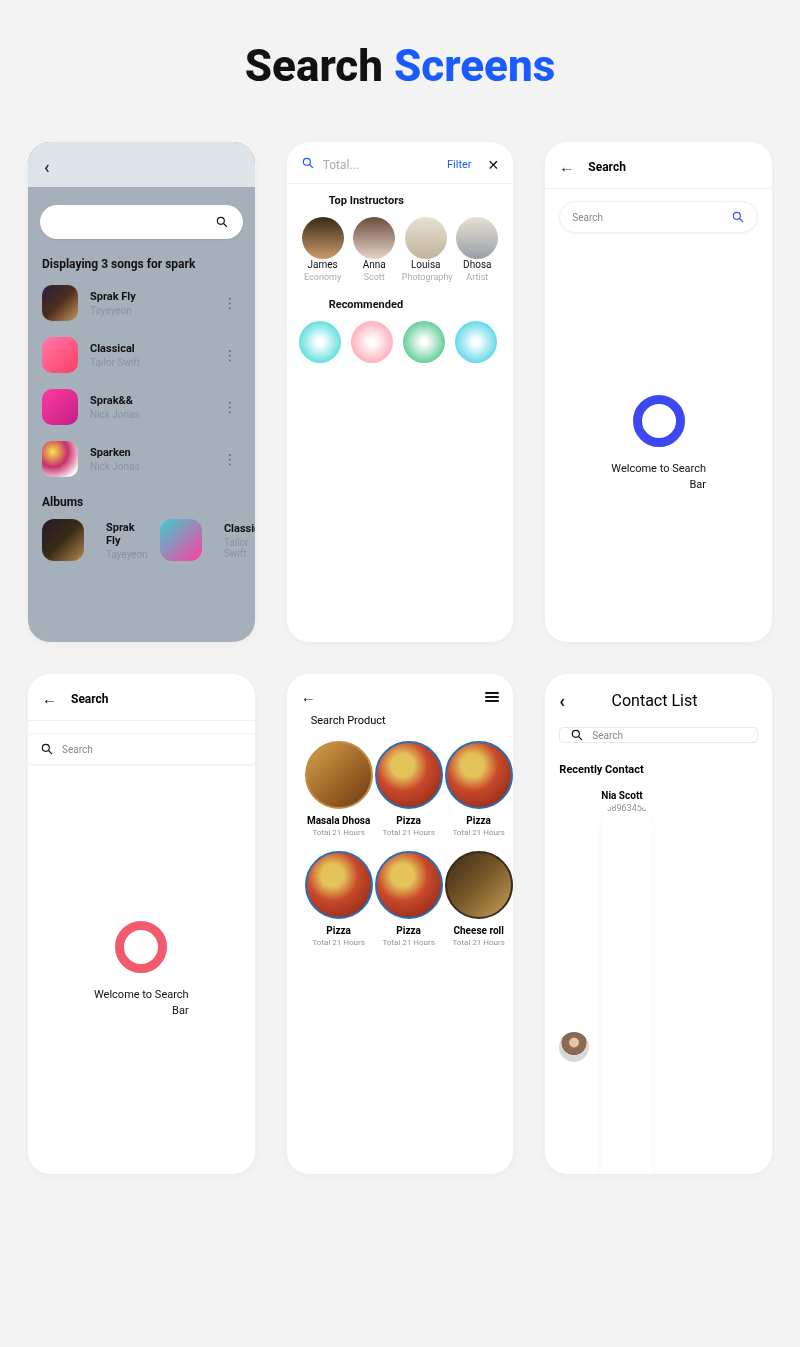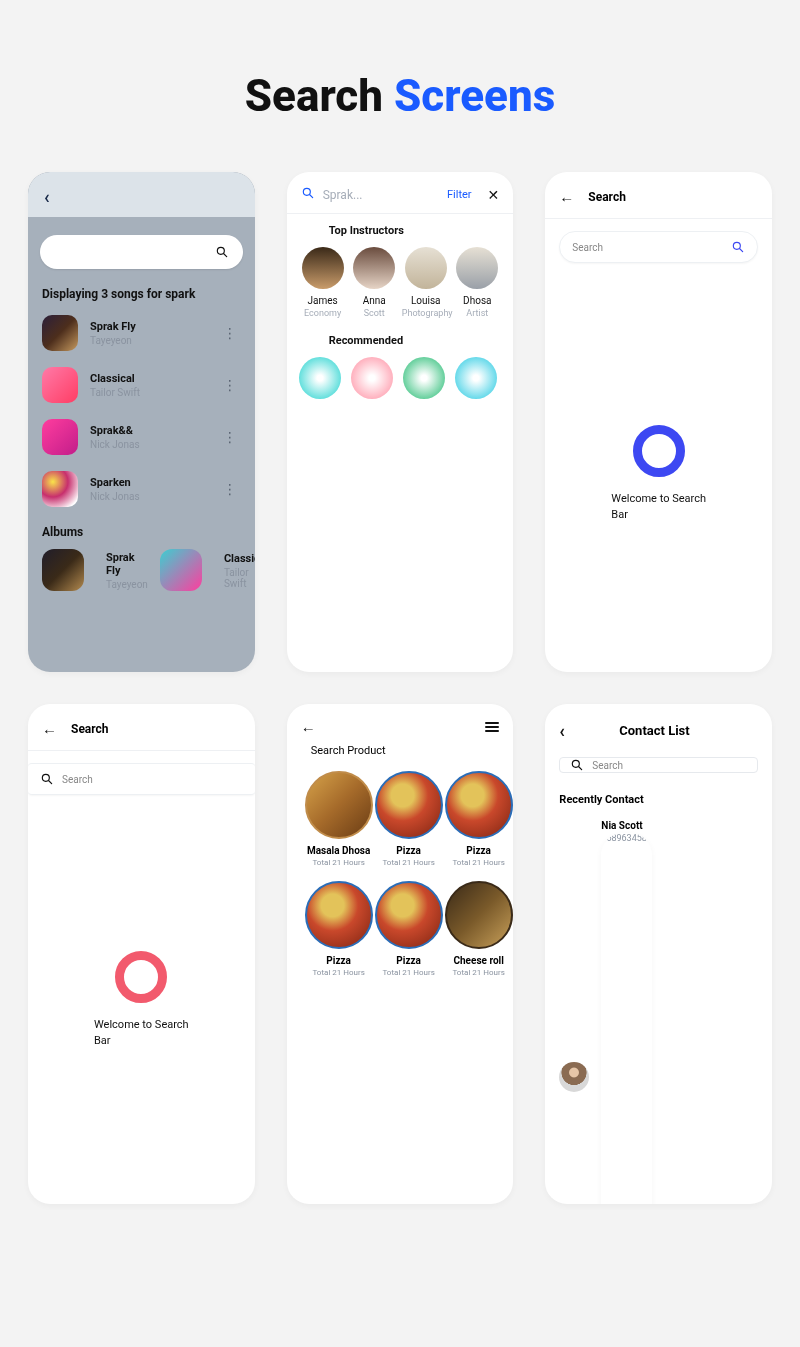--- a/index.html
+++ b/index.html
@@ -7,21 +7,20 @@
     font-family: -apple-system, BlinkMacSystemFont, "Segoe UI", Roboto, Helvetica, Arial, sans-serif;
     background: #f3f3f3;
     width: 800px;
     min-height: 1347px;
     padding: 40px 28px;
   }
   h1.page-title {
     text-align: center;
     font-size: 44px;
     font-weight: 800;
-    margin-top: 30px;
     margin-bottom: 50px;
     color: #111;
   }
   h1.page-title .accent { color: #1a5bff; }
 
   .grid {
     display: grid;
     grid-template-columns: repeat(3, 1fr);
     gap: 32px;
   }
@@ -121,21 +120,21 @@
     width: 42px; height: 42px; border-radius: 50%;
     margin: 0 auto;
     background: #d0d0d0;
     background-image: radial-gradient(circle at 50% 35%, #e6c6a8 0 16%, transparent 17%),
                       radial-gradient(circle at 50% 90%, #5a4a3a 0 40%, transparent 41%);
   }
   .avatar.a1 { background: linear-gradient(#3a2918,#c99c6b); }
   .avatar.a2 { background: linear-gradient(#6a4c3e,#e6d4c6); }
   .avatar.a3 { background: linear-gradient(#e6e0d4,#c2b49a); }
   .avatar.a4 { background: linear-gradient(#e6e0d4,#9aa0a8); }
-  .s2-person .name { font-size: 10px; color: #111; margin-top: 6px; }
+  .s2-person .name { font-size: 10px; color: #111; }
   .s2-person .role { font-size: 9px; color: #a6adb8; margin-top: 2px; }
   .s2-recs { display: flex; gap: 10px; padding: 2px 12px; }
   .s2-rec {
     width: 42px; height: 42px; border-radius: 50%;
   }
   .s2-rec.r1 { background: radial-gradient(circle,#fff 10%,#18d0cc); }
   .s2-rec.r2 { background: radial-gradient(circle,#fff 10%,#ff8a9e); }
   .s2-rec.r3 { background: radial-gradient(circle,#fff 10%,#1ab86c); }
   .s2-rec.r4 { background: radial-gradient(circle,#fff 10%,#1cc7e0); }
 
@@ -167,21 +166,21 @@
     flex-direction: column;
     align-items: center;
     justify-content: center;
   }
   .ring {
     width: 52px; height: 52px; border-radius: 50%;
     border: 9px solid #3d48f2;
     margin-bottom: 14px;
   }
   .ring.pink { border-color: #f25a6d; }
-  .wh-msg { font-size: 11px; color: #111; text-align: left; line-height: 1.4; white-space: pre-line; }
+  .wh-msg { font-size: 11px; color: #111; text-align: right; line-height: 1.4; white-space: pre-line; }
 
   
   .s5-header {
     display: flex; align-items: center; justify-content: space-between;
     padding: 14px 14px 8px;
   }
   .hamburger { display: flex; flex-direction: column; gap: 2px; }
   .hamburger span { width: 14px; height: 2px; background: #111; border-radius: 1px; }
   .s5-title { font-size: 11px; font-weight: 400; padding: 0 24px 8px; }
   .s5-search {
@@ -218,21 +217,21 @@
   
   .s6-header {
     display: flex; align-items: center;
     padding: 16px 14px 12px;
   }
   .s6-chevron {
     font-size: 18px;
     font-weight: bold;
     color: #111;
   }
-  .s6-title { font-size: 13px; font-weight: 700; flex: 1; text-align: center; margin-right: 14px;}
+  .s6-title { font-size: 16px; font-weight: 400; flex: 1; text-align: center; margin-right: 14px;}
   .s6-search {
     margin: 4px 14px 10px;
     border: 1px solid #e6e9ed;
     border-radius: 4px;
     height: 30px;
     display: flex;
     align-items: center;
     padding: 0 10px;
     gap: 8px;
   }
@@ -329,21 +328,21 @@
   </div>
 
   <div class="phone s2">
     <div class="s2-header">
       <span class="s2-searchicon">
         <svg class="mag" viewBox="0 0 24 24">
             <circle cx="10" cy="10" r="6"></circle>
             <line x1="15" y1="15" x2="20" y2="20"></line>
           </svg>
       </span>
-      <span class="s2-searchtext">Sprak...</span>
+      <span class="s2-searchtext">Total...</span>
       <span class="s2-filter">Filter</span>
       <span class="s2-close">✕</span>
     </div>
     <div class="label">Top Instructors</div>
     <div class="s2-people" id="s2-people">
         <div class="s2-person">
     <div class="avatar a1"></div>
     <div class="name">James</div>
     <div class="role">Economy</div>
         </div>

